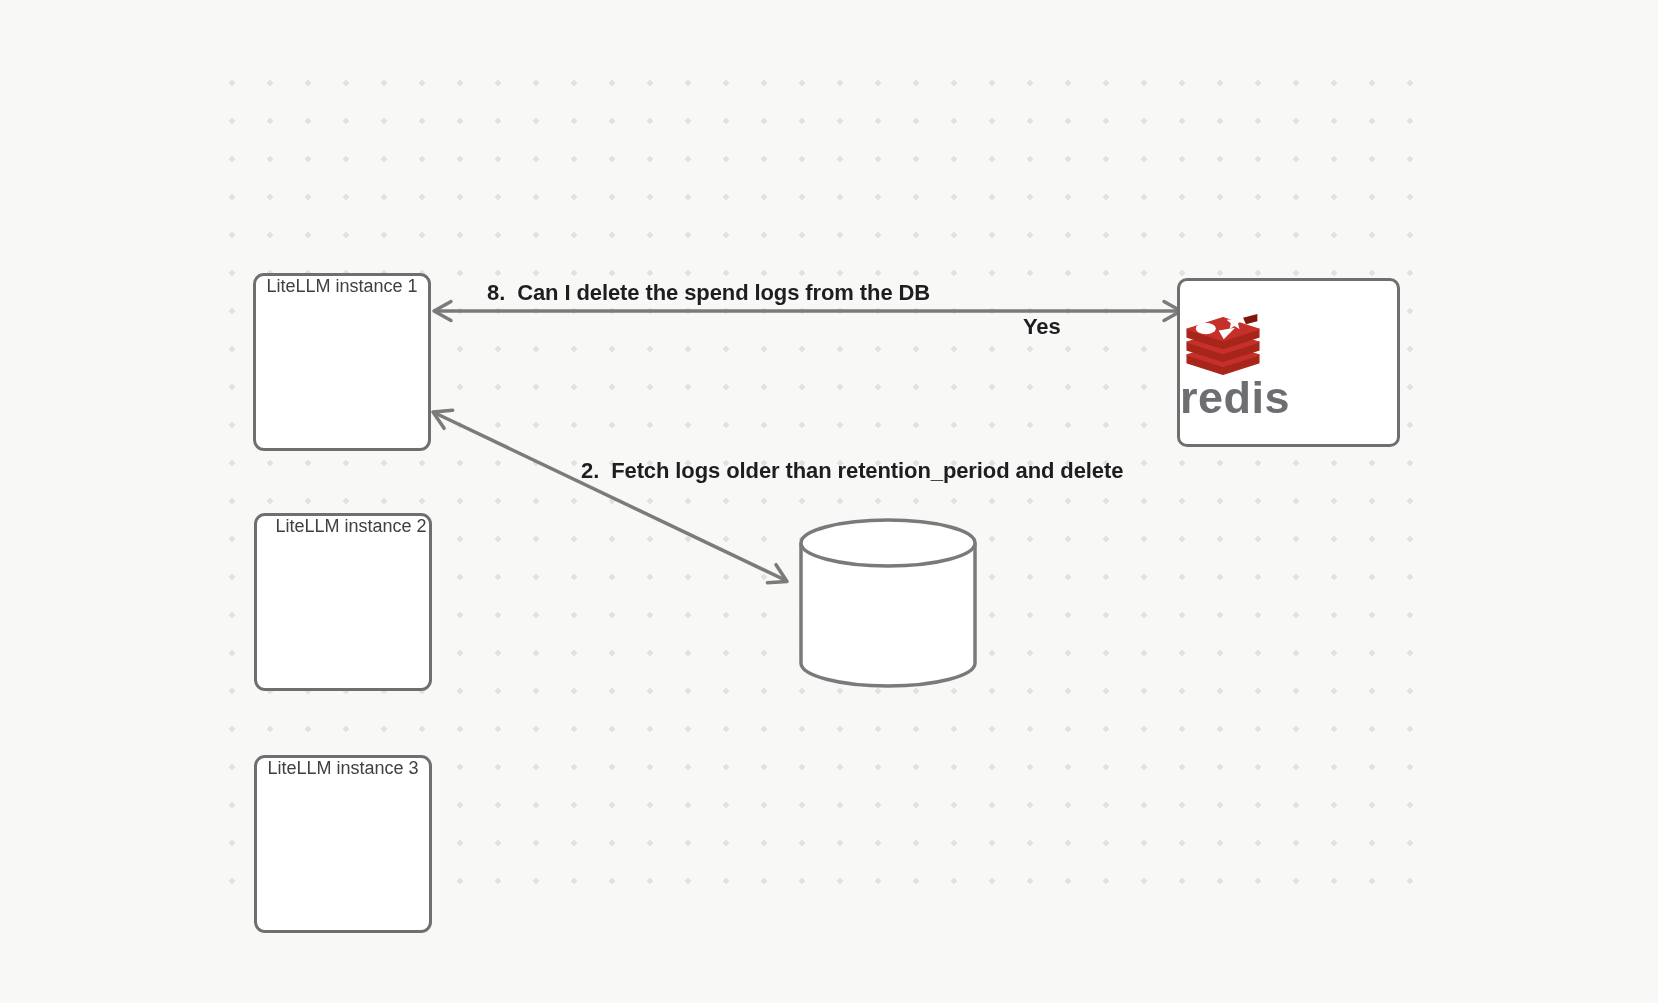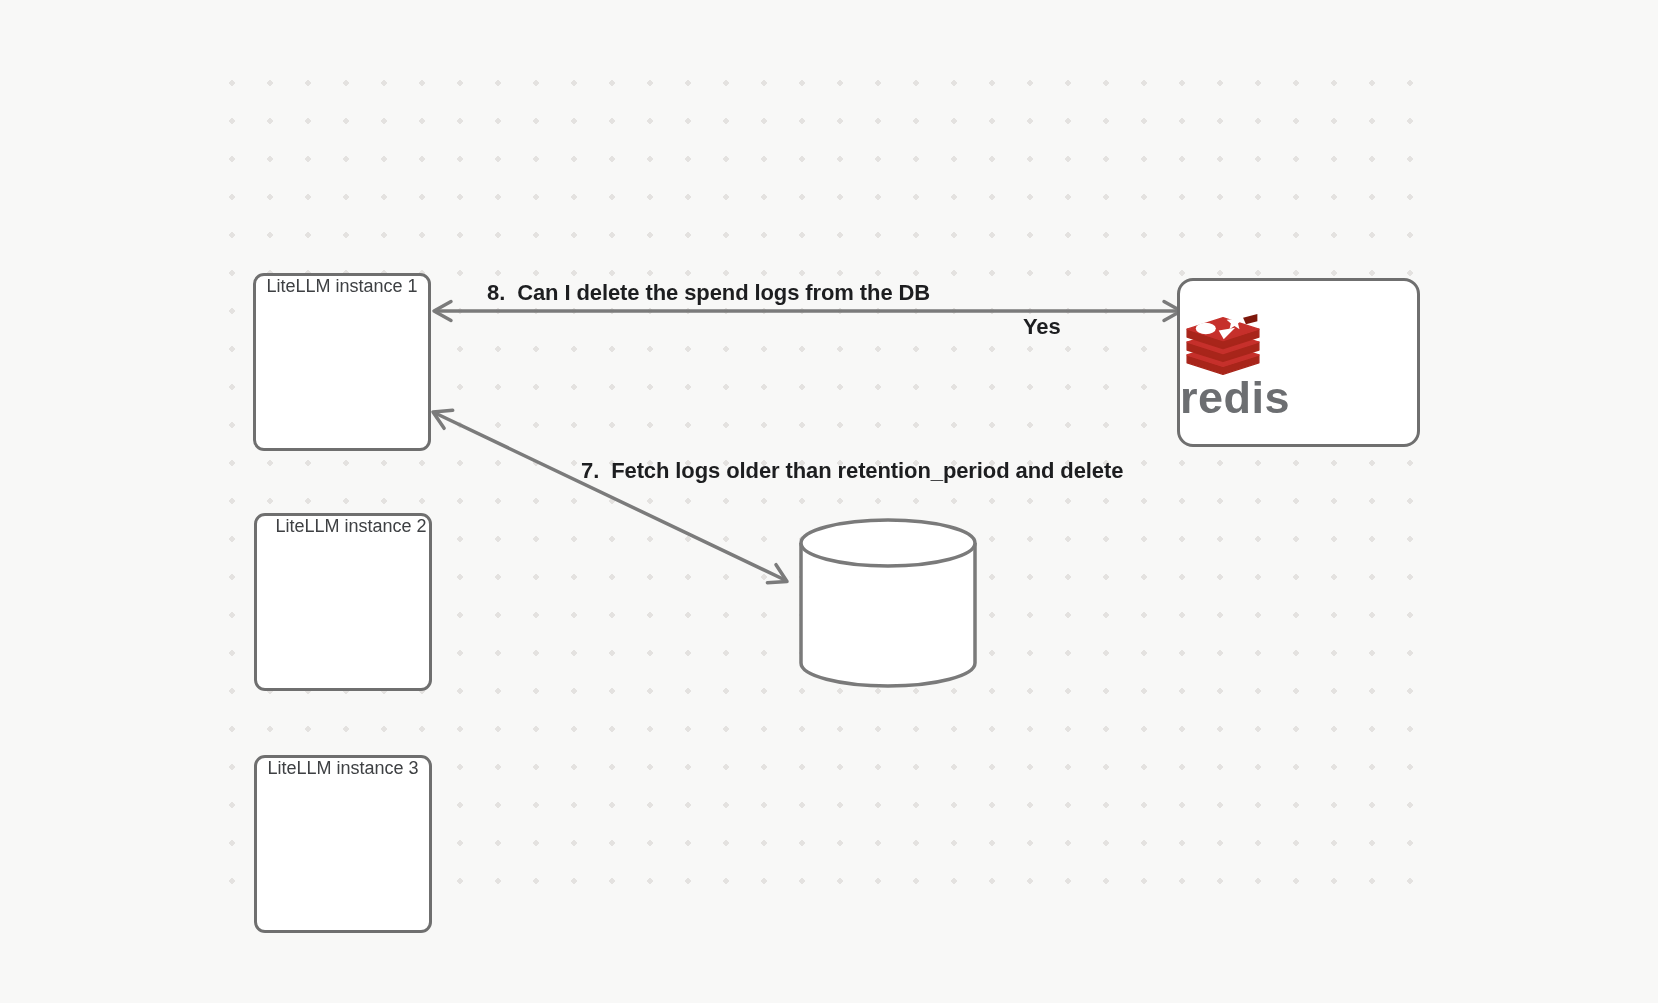--- a/index.html
+++ b/index.html
@@ -33,22 +33,22 @@
   }
   .instance-box{
     width:178px;height:178px;
     border-radius:11px;
   }
   .instance-label{
     font-size:18px;color:#3e4043;line-height:1.2;
     text-align:center;
   }
   .redis-node{
-    left:1177px;top:278px;width:243px;height:169px;
-    border-radius:16px;
+    left:1177px;top:278px;width:223px;height:169px;
+    border-radius:10px;
     flex-direction:column;
     padding-top:4px;
   }
   .redis-wordmark{
     font-size:45px;font-weight:700;color:#6c6e71;
     line-height:1;margin-top:-3px;letter-spacing:0.5px;
   }
   .db-node{
     position:absolute;left:795px;top:515px;width:186px;height:178px;
     z-index:2;
@@ -128,15 +128,15 @@
 
   <div class="db-node">
     <svg class="db-cylinder-svg" width="186" height="178" viewBox="0 0 186 178">
       <path d="M6,28 L6,148 A87,23 0 0 0 180,148 L180,28" fill="#ffffff" stroke="#7a7a7a" stroke-width="3.5"></path>
       <ellipse cx="93" cy="28" rx="87" ry="23" fill="#ffffff" stroke="#7a7a7a" stroke-width="3.5"></ellipse>
     </svg>
   </div>
 
   <div class="edge-label lbl-1">8.  Can I delete the spend logs from the DB</div>
   <div class="edge-label lbl-yes">Yes</div>
-  <div class="edge-label lbl-2">7.  Fetch logs older than retention_period and delete</div>
+  <div class="edge-label lbl-2">2.  Fetch logs older than retention_period and delete</div>
 
 </div>
 
 </body></html>

